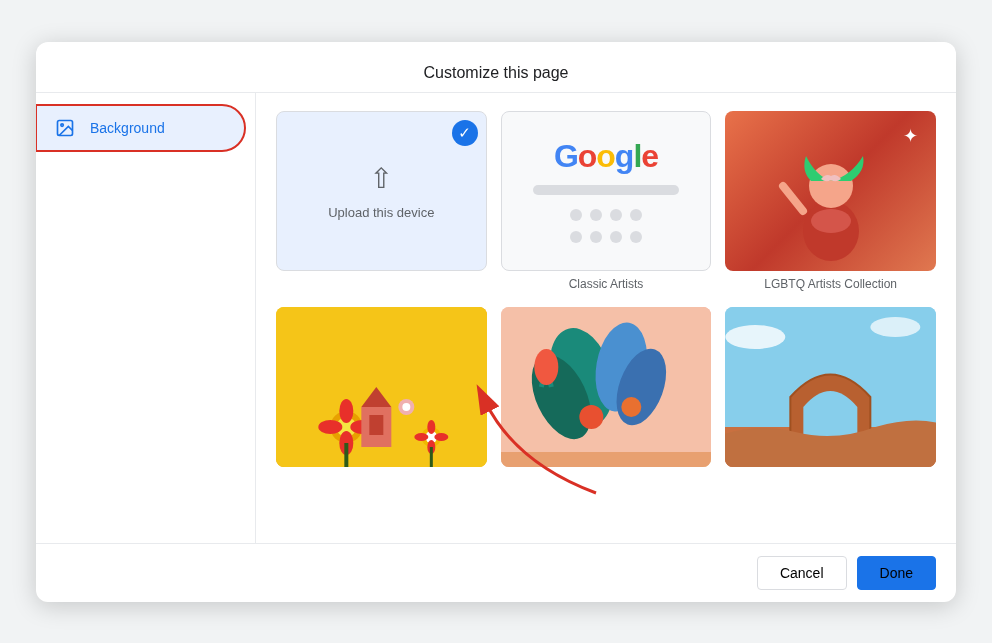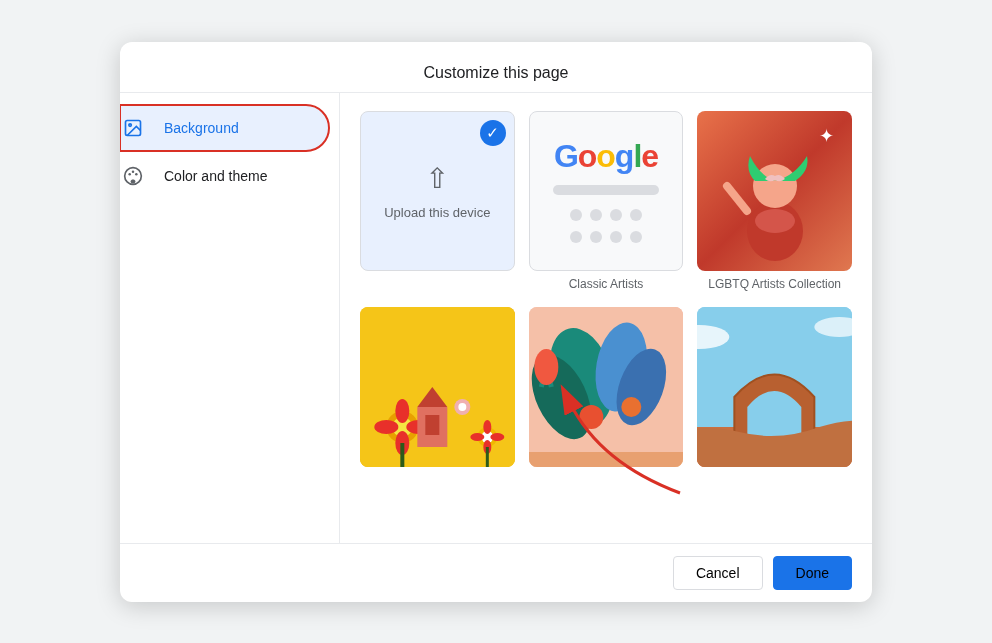--- a/index.html
+++ b/index.html
@@ -11,21 +11,21 @@
       justify-content: center;
       width: 992px;
       height: 643px;
       overflow: hidden;
     }
 
     .dialog {
       background: #fff;
       border-radius: 12px;
       box-shadow: 0 4px 24px rgba(0,0,0,0.18);
-      width: 752px;
+      width: 920px;
       height: 560px;
       display: flex;
       flex-direction: column;
       overflow: hidden;
       position: relative;
     }
 
     .dialog-title {
       text-align: center;
       padding: 22px 0 10px 0;
@@ -48,22 +48,22 @@
       padding: 12px 0;
       border-right: 1px solid #e8eaed;
       display: flex;
       flex-direction: column;
       gap: 2px;
     }
 
     .sidebar-item {
       display: flex;
       align-items: center;
-      gap: 20px;
-      padding: 12px 2px;
+      gap: 14px;
+      padding: 12px 18px;
       border-radius: 0 24px 24px 0;
       cursor: pointer;
       font-size: 14px;
       color: #202124;
       font-weight: 500;
       margin-right: 10px;
       transition: background 0.1s;
     }
 
     .sidebar-item.active {
@@ -312,32 +312,20 @@
           <svg class="icon-svg" viewBox="0 0 24 24" fill="none" stroke="#1a73e8" stroke-width="2">
             <rect x="3" y="3" width="18" height="18" rx="2" ry="2"></rect>
             <circle cx="8.5" cy="8.5" r="1.5"></circle>
             <polyline points="21 15 16 10 5 21"></polyline>
           </svg>
         </span>
         <span>Background</span>
       </div>
 
 
-      <div class="sidebar-item">
-        <span class="icon">
-          <svg class="icon-svg" viewBox="0 0 24 24" fill="none" stroke="#5f6368" stroke-width="2">
-            <circle cx="12" cy="12" r="10"></circle>
-            <circle cx="8" cy="10" r="1.5" fill="#5f6368" stroke="none"></circle>
-            <circle cx="12" cy="7" r="1.5" fill="#5f6368" stroke="none"></circle>
-            <circle cx="16" cy="10" r="1.5" fill="#5f6368" stroke="none"></circle>
-            <path d="M12 21c-1.5 0-3-1-3-2.5S12 16 12 16s3 1 3 2.5S13.5 21 12 21z" fill="#5f6368" stroke="none"></path>
-          </svg>
-        </span>
-        <span>Color and theme</span>
-      </div>
     </div>
 
     <div class="main-content">
       <div class="grid">
 
         <div>
           <div class="upload-card" style="background:#e8f0fe;">
             <div class="check-badge">✓</div>
             <div class="upload-icon">⇧</div>
             <div class="upload-text">Upload this device</div>

